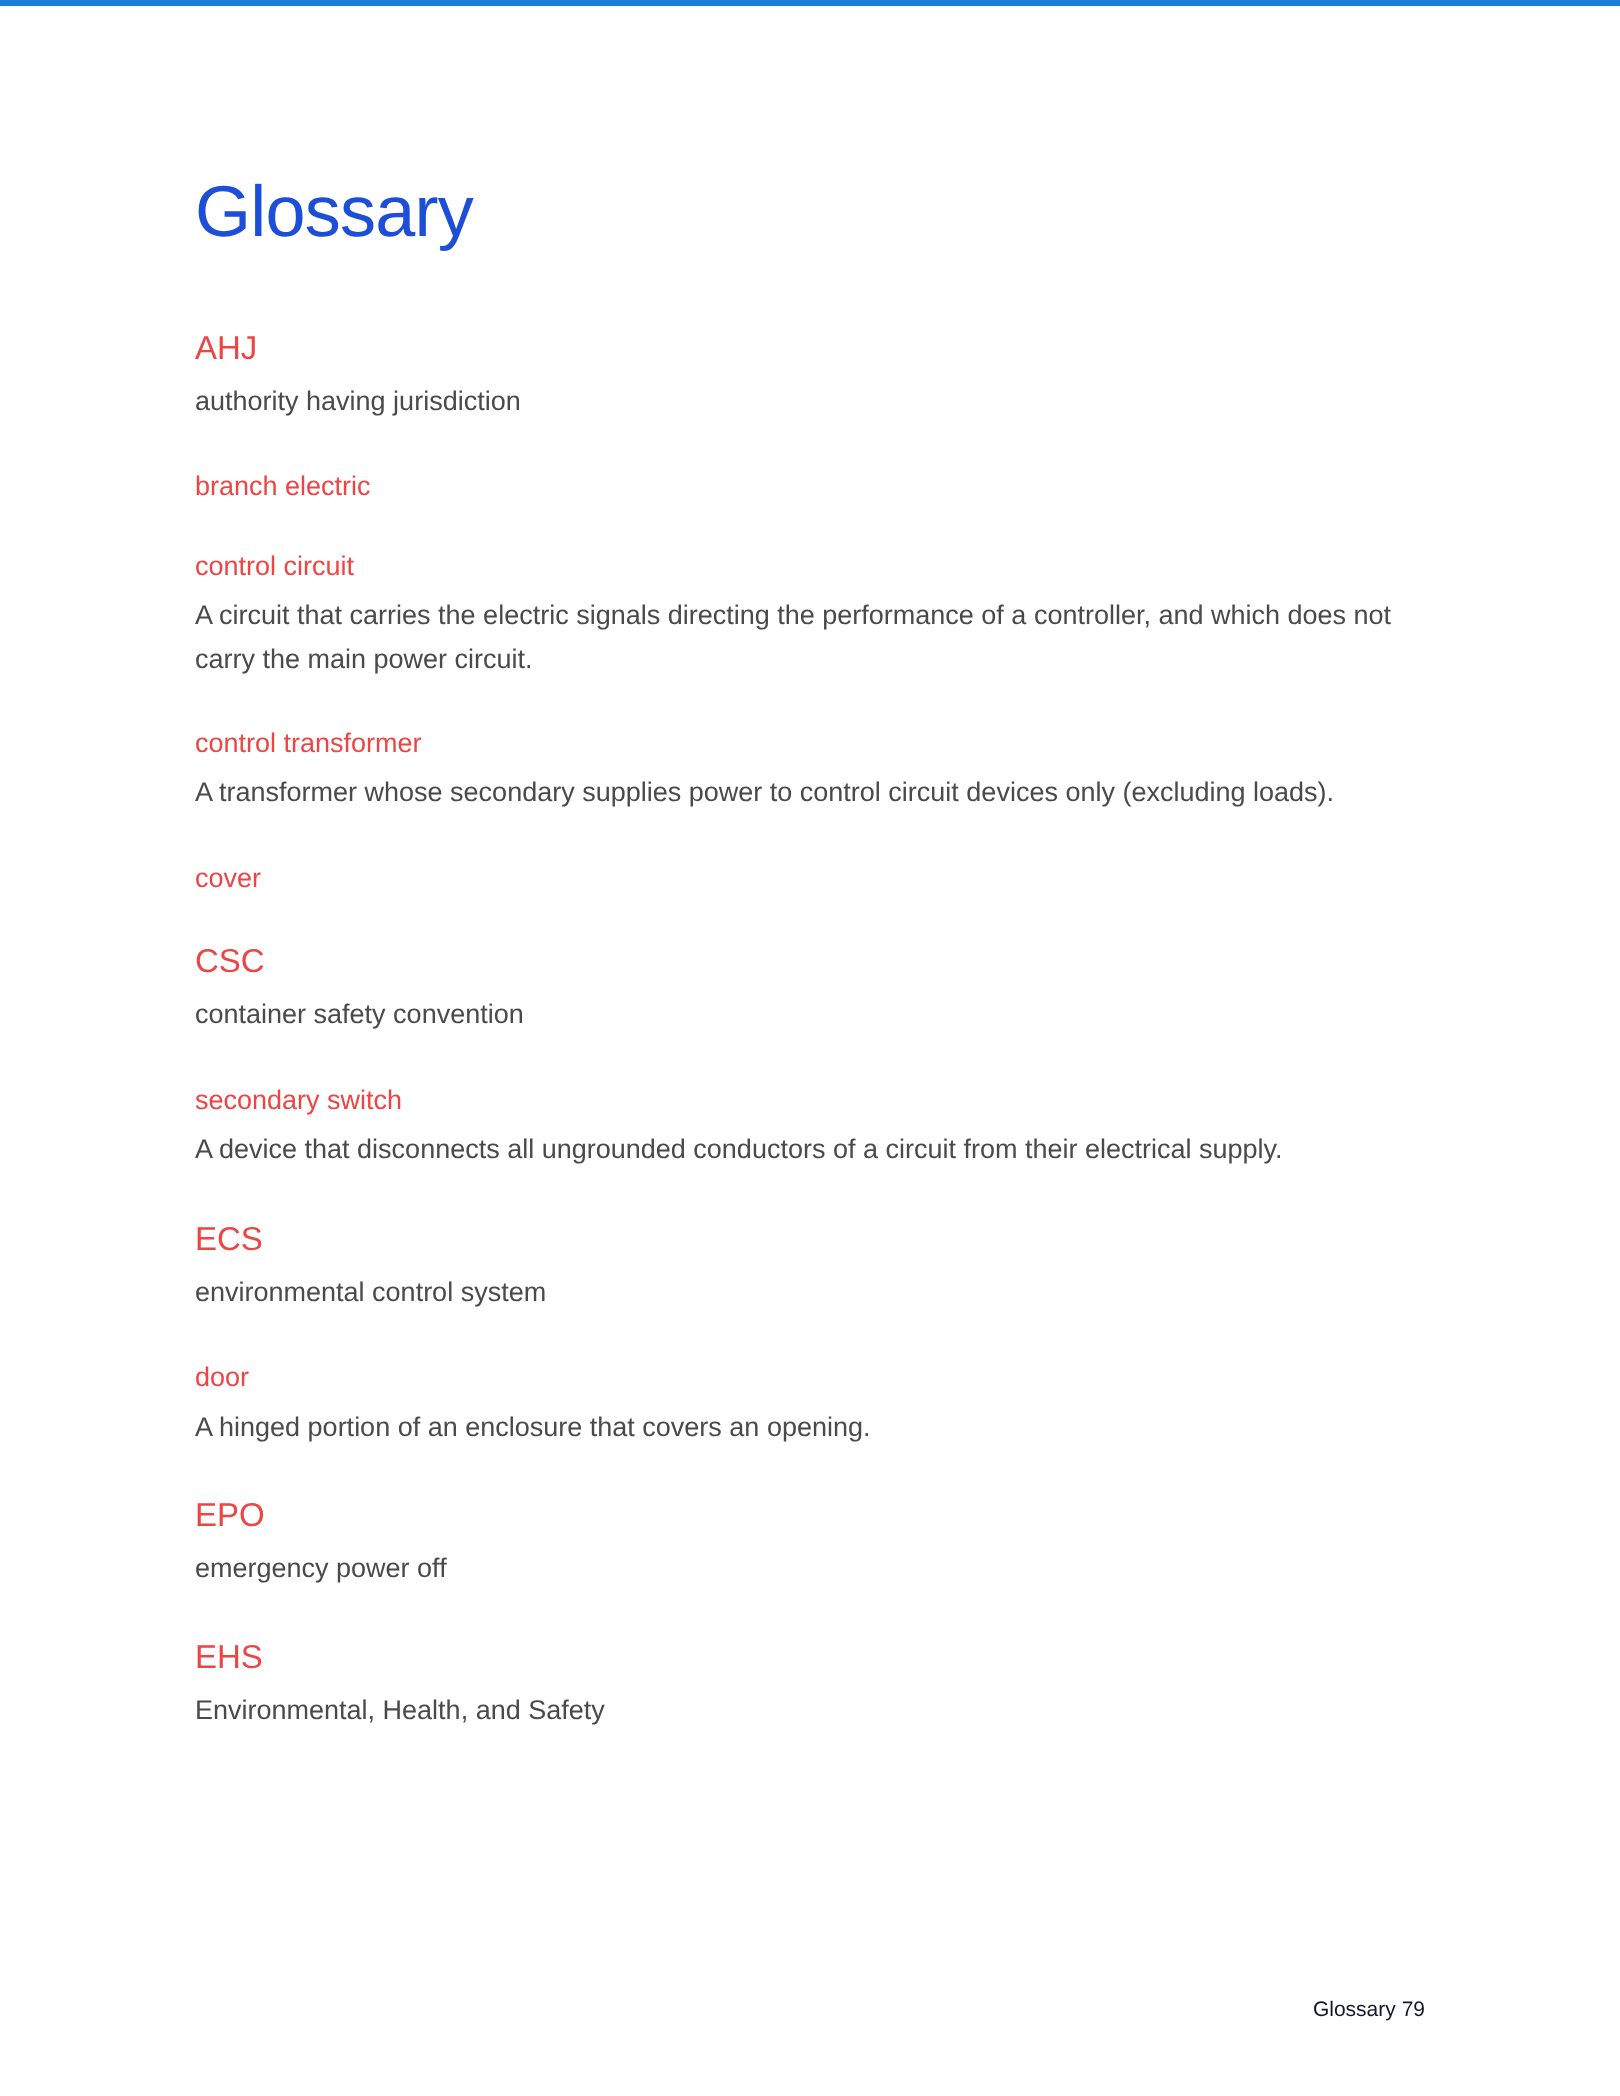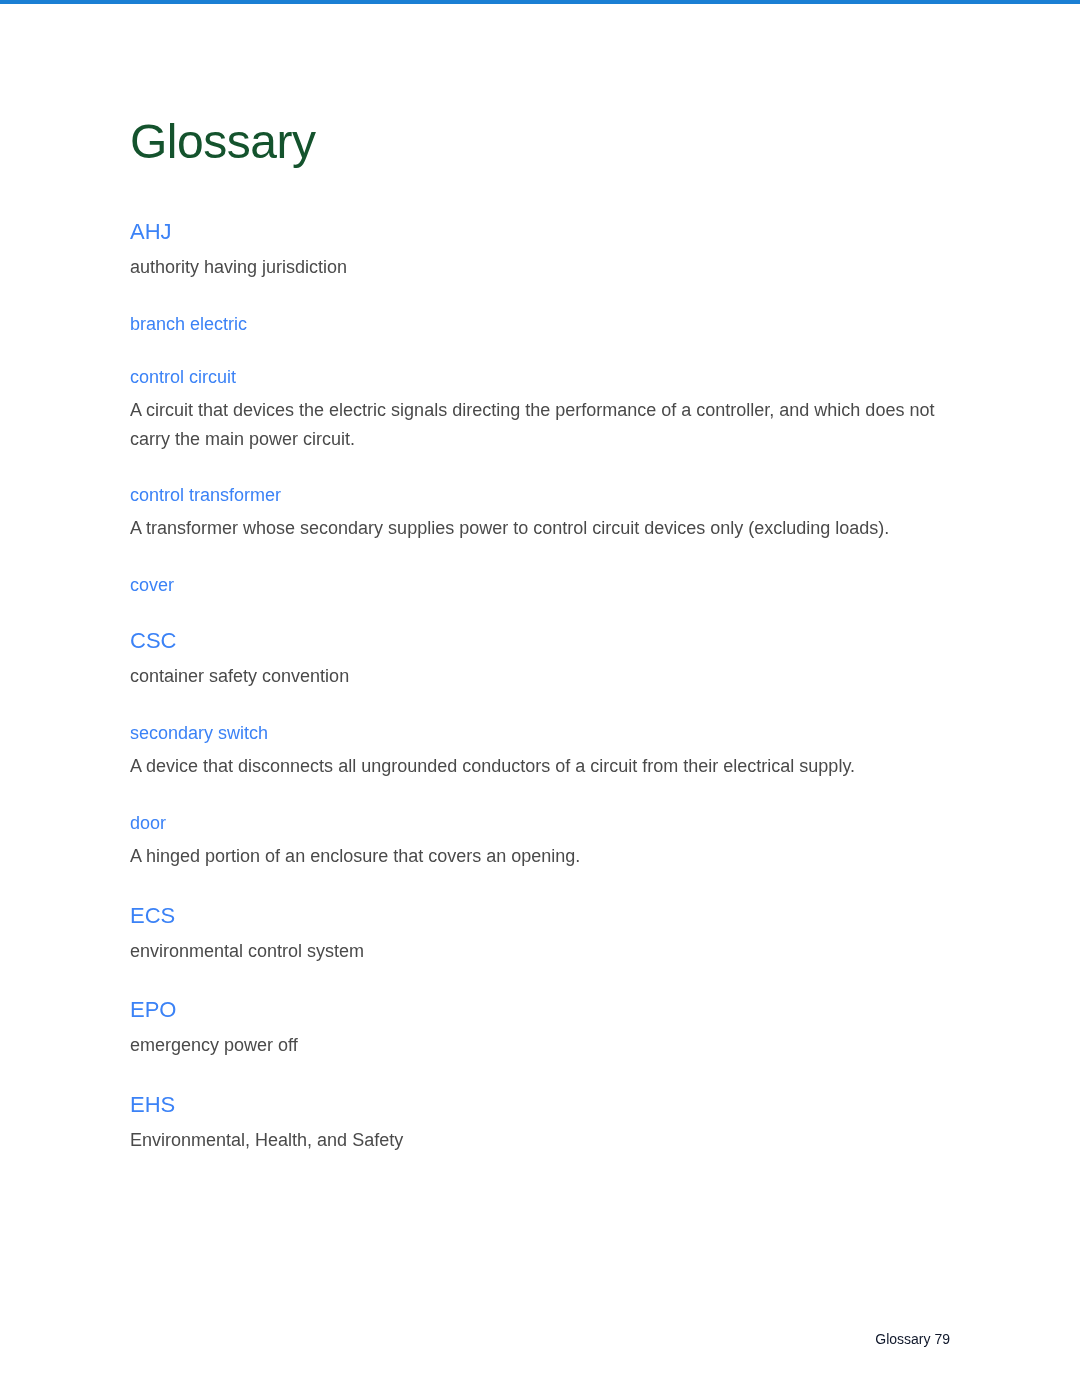--- a/index.html
+++ b/index.html
@@ -24,33 +24,33 @@
     .top-border {
       height: 4px;
       background: #1a7fd4;
       width: 100%;
       margin-bottom: 50px;
     }
 
     .page-title {
       font-size: 48px;
       font-weight: 300;
-      color: #14532d;
+      color: #1d4ed8;
       margin-bottom: 50px;
       letter-spacing: -0.5px;
     }
 
     .glossary-entry {
       margin-bottom: 32px;
     }
 
     .entry-term {
       font-size: 18px;
       font-weight: 400;
-      color: #3b82f6;
+      color: #ef4444;
       margin-bottom: 8px;
     }
 
     .entry-term.large {
       font-size: 22px;
     }
 
     .entry-definition {
       font-size: 18px;
       color: #4a4a4a;
@@ -77,44 +77,44 @@
   <div id="glossary-list">
       <div class="glossary-entry">
         <div class="entry-term large">AHJ</div>
         <p class="entry-definition">authority having jurisdiction</p>
       </div>
       <div class="glossary-entry">
         <div class="entry-term">branch electric</div>
       </div>
       <div class="glossary-entry">
         <div class="entry-term">control circuit</div>
-        <p class="entry-definition">A circuit that devices the electric signals directing the performance of a controller, and which does not carry the main power circuit.</p>
+        <p class="entry-definition">A circuit that carries the electric signals directing the performance of a controller, and which does not carry the main power circuit.</p>
       </div>
       <div class="glossary-entry">
         <div class="entry-term">control transformer</div>
         <p class="entry-definition">A transformer whose secondary supplies power to control circuit devices only (excluding loads).</p>
       </div>
       <div class="glossary-entry">
         <div class="entry-term">cover</div>
       </div>
       <div class="glossary-entry">
         <div class="entry-term large">CSC</div>
         <p class="entry-definition">container safety convention</p>
       </div>
       <div class="glossary-entry">
         <div class="entry-term">secondary switch</div>
         <p class="entry-definition">A device that disconnects all ungrounded conductors of a circuit from their electrical supply.</p>
       </div>
       <div class="glossary-entry">
+        <div class="entry-term large">ECS</div>
+        <p class="entry-definition">environmental control system</p>
+      </div>
+      <div class="glossary-entry">
         <div class="entry-term">door</div>
         <p class="entry-definition">A hinged portion of an enclosure that covers an opening.</p>
-      </div>
-      <div class="glossary-entry">
-        <div class="entry-term large">ECS</div>
-        <p class="entry-definition">environmental control system</p>
       </div>
       <div class="glossary-entry">
         <div class="entry-term large">EPO</div>
         <p class="entry-definition">emergency power off</p>
       </div>
       <div class="glossary-entry">
         <div class="entry-term large">EHS</div>
         <p class="entry-definition">Environmental, Health, and Safety</p>
       </div>
     </div>

